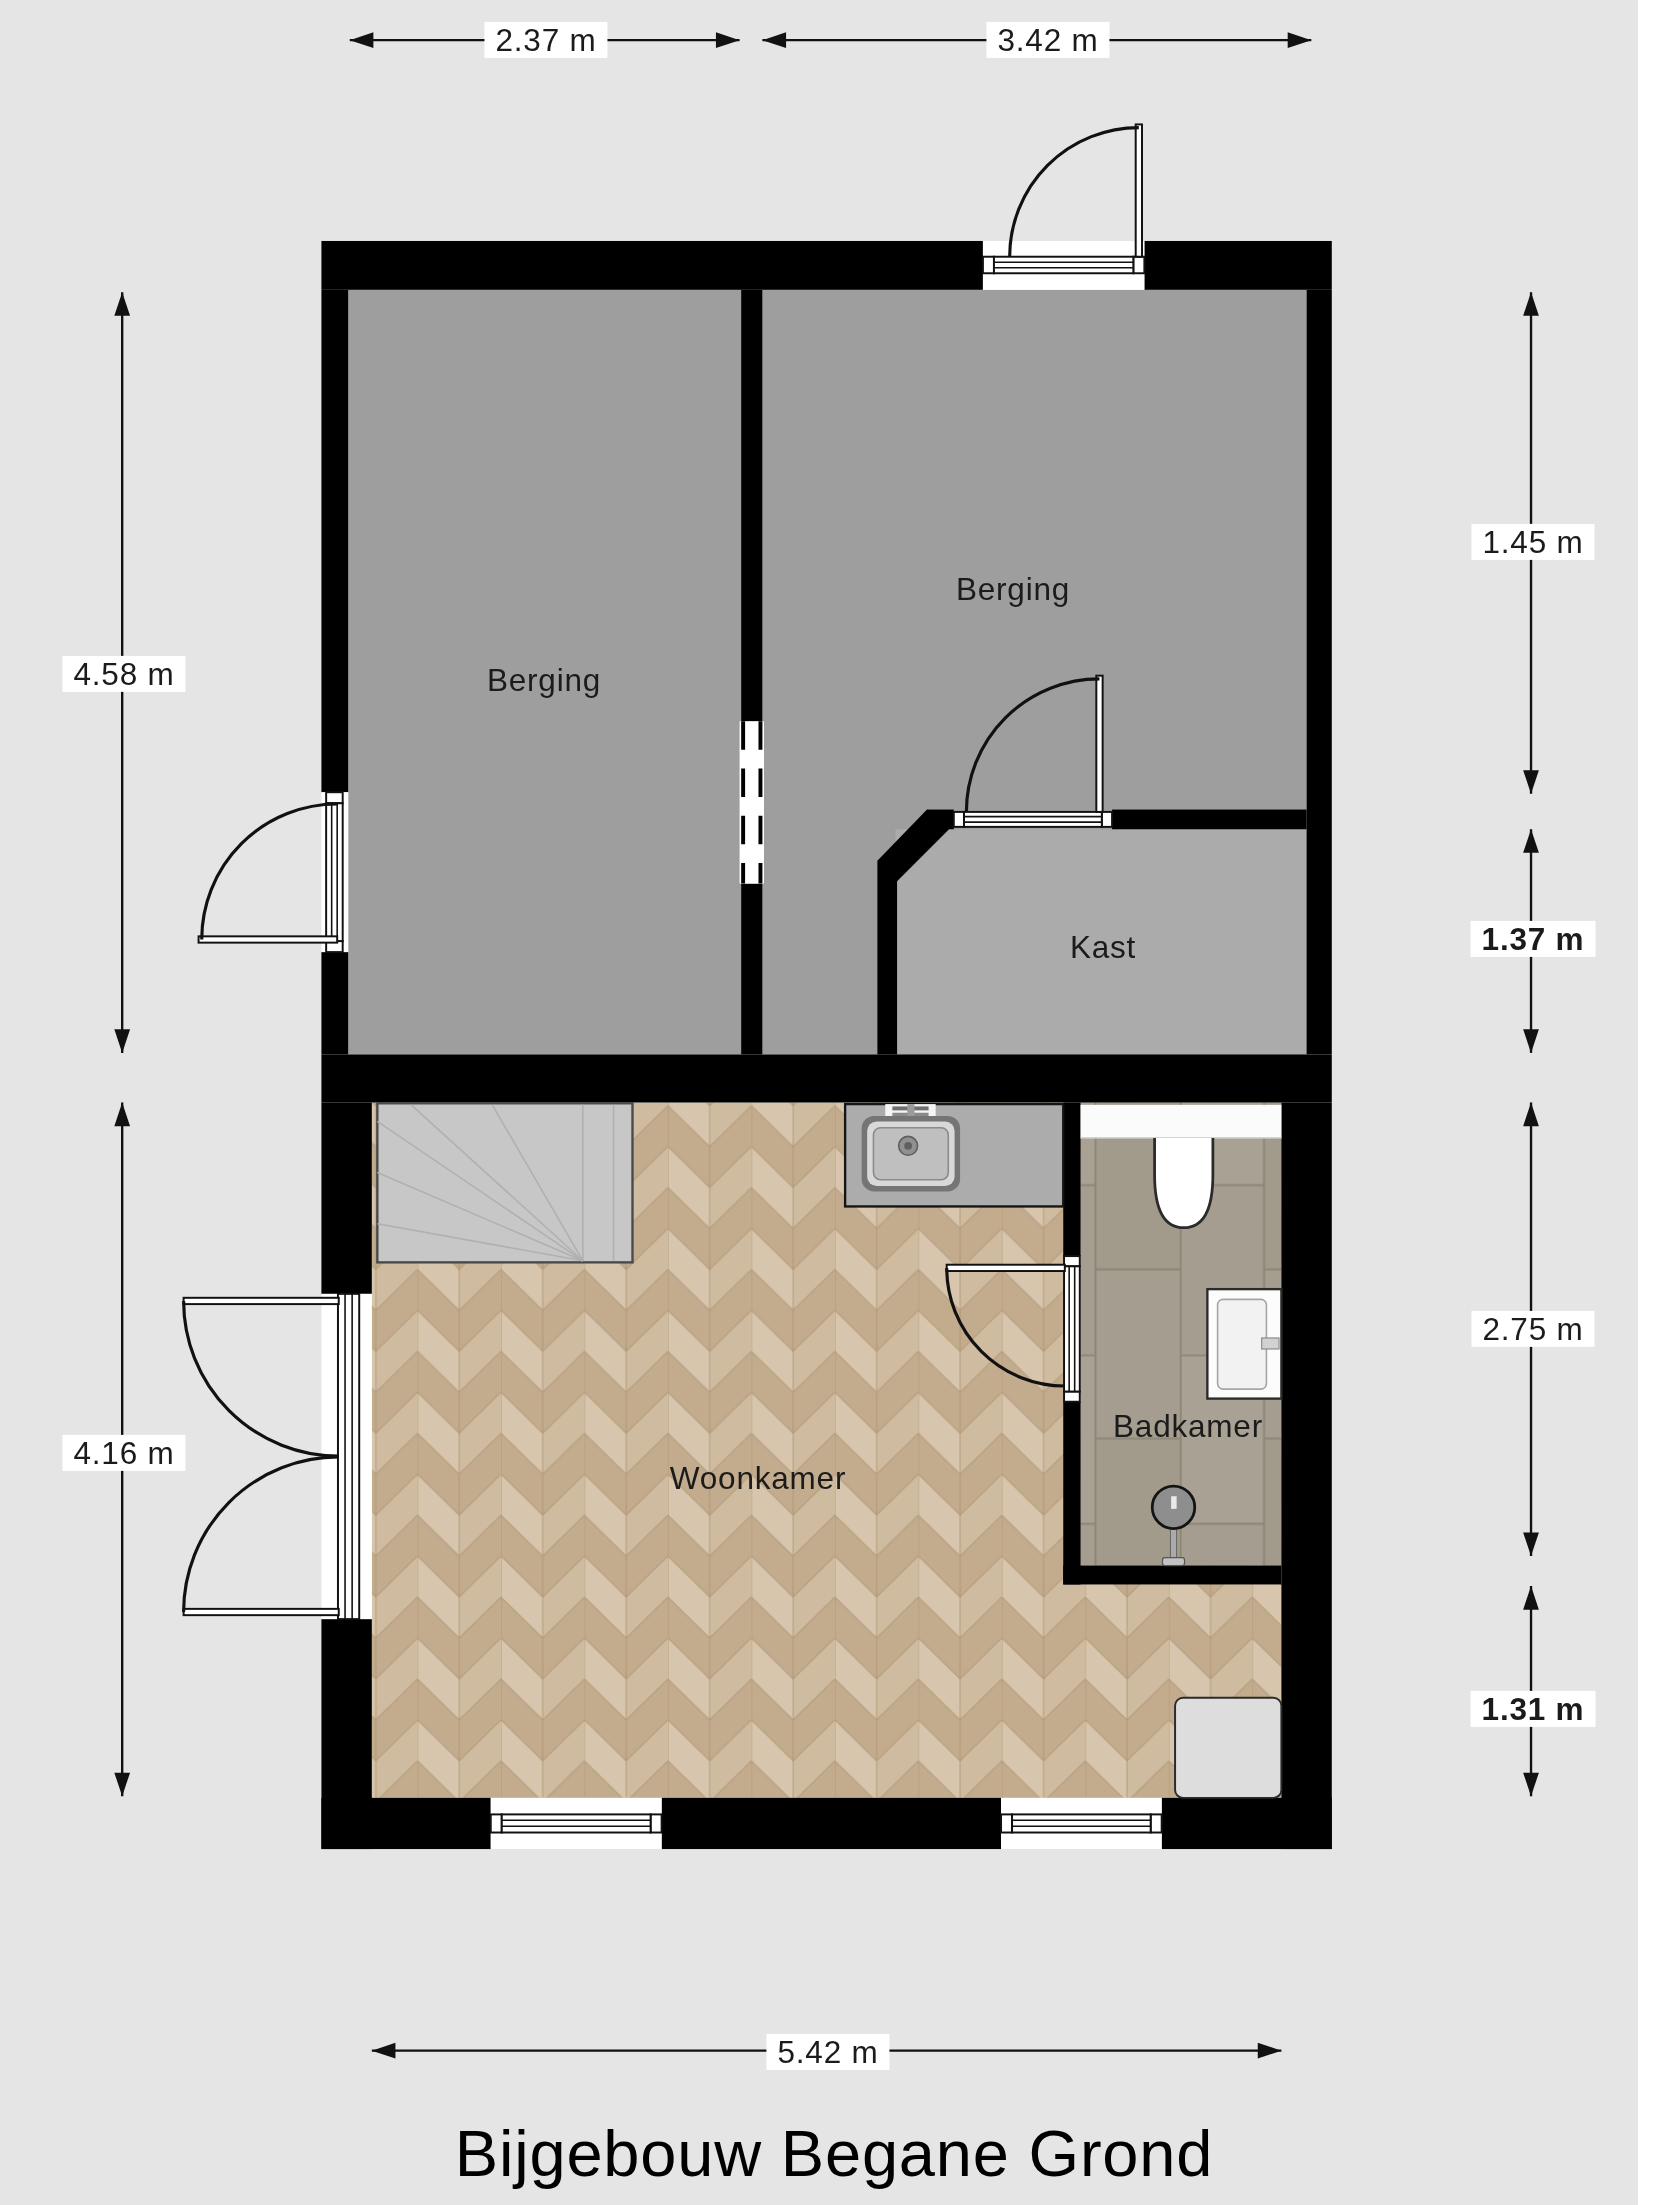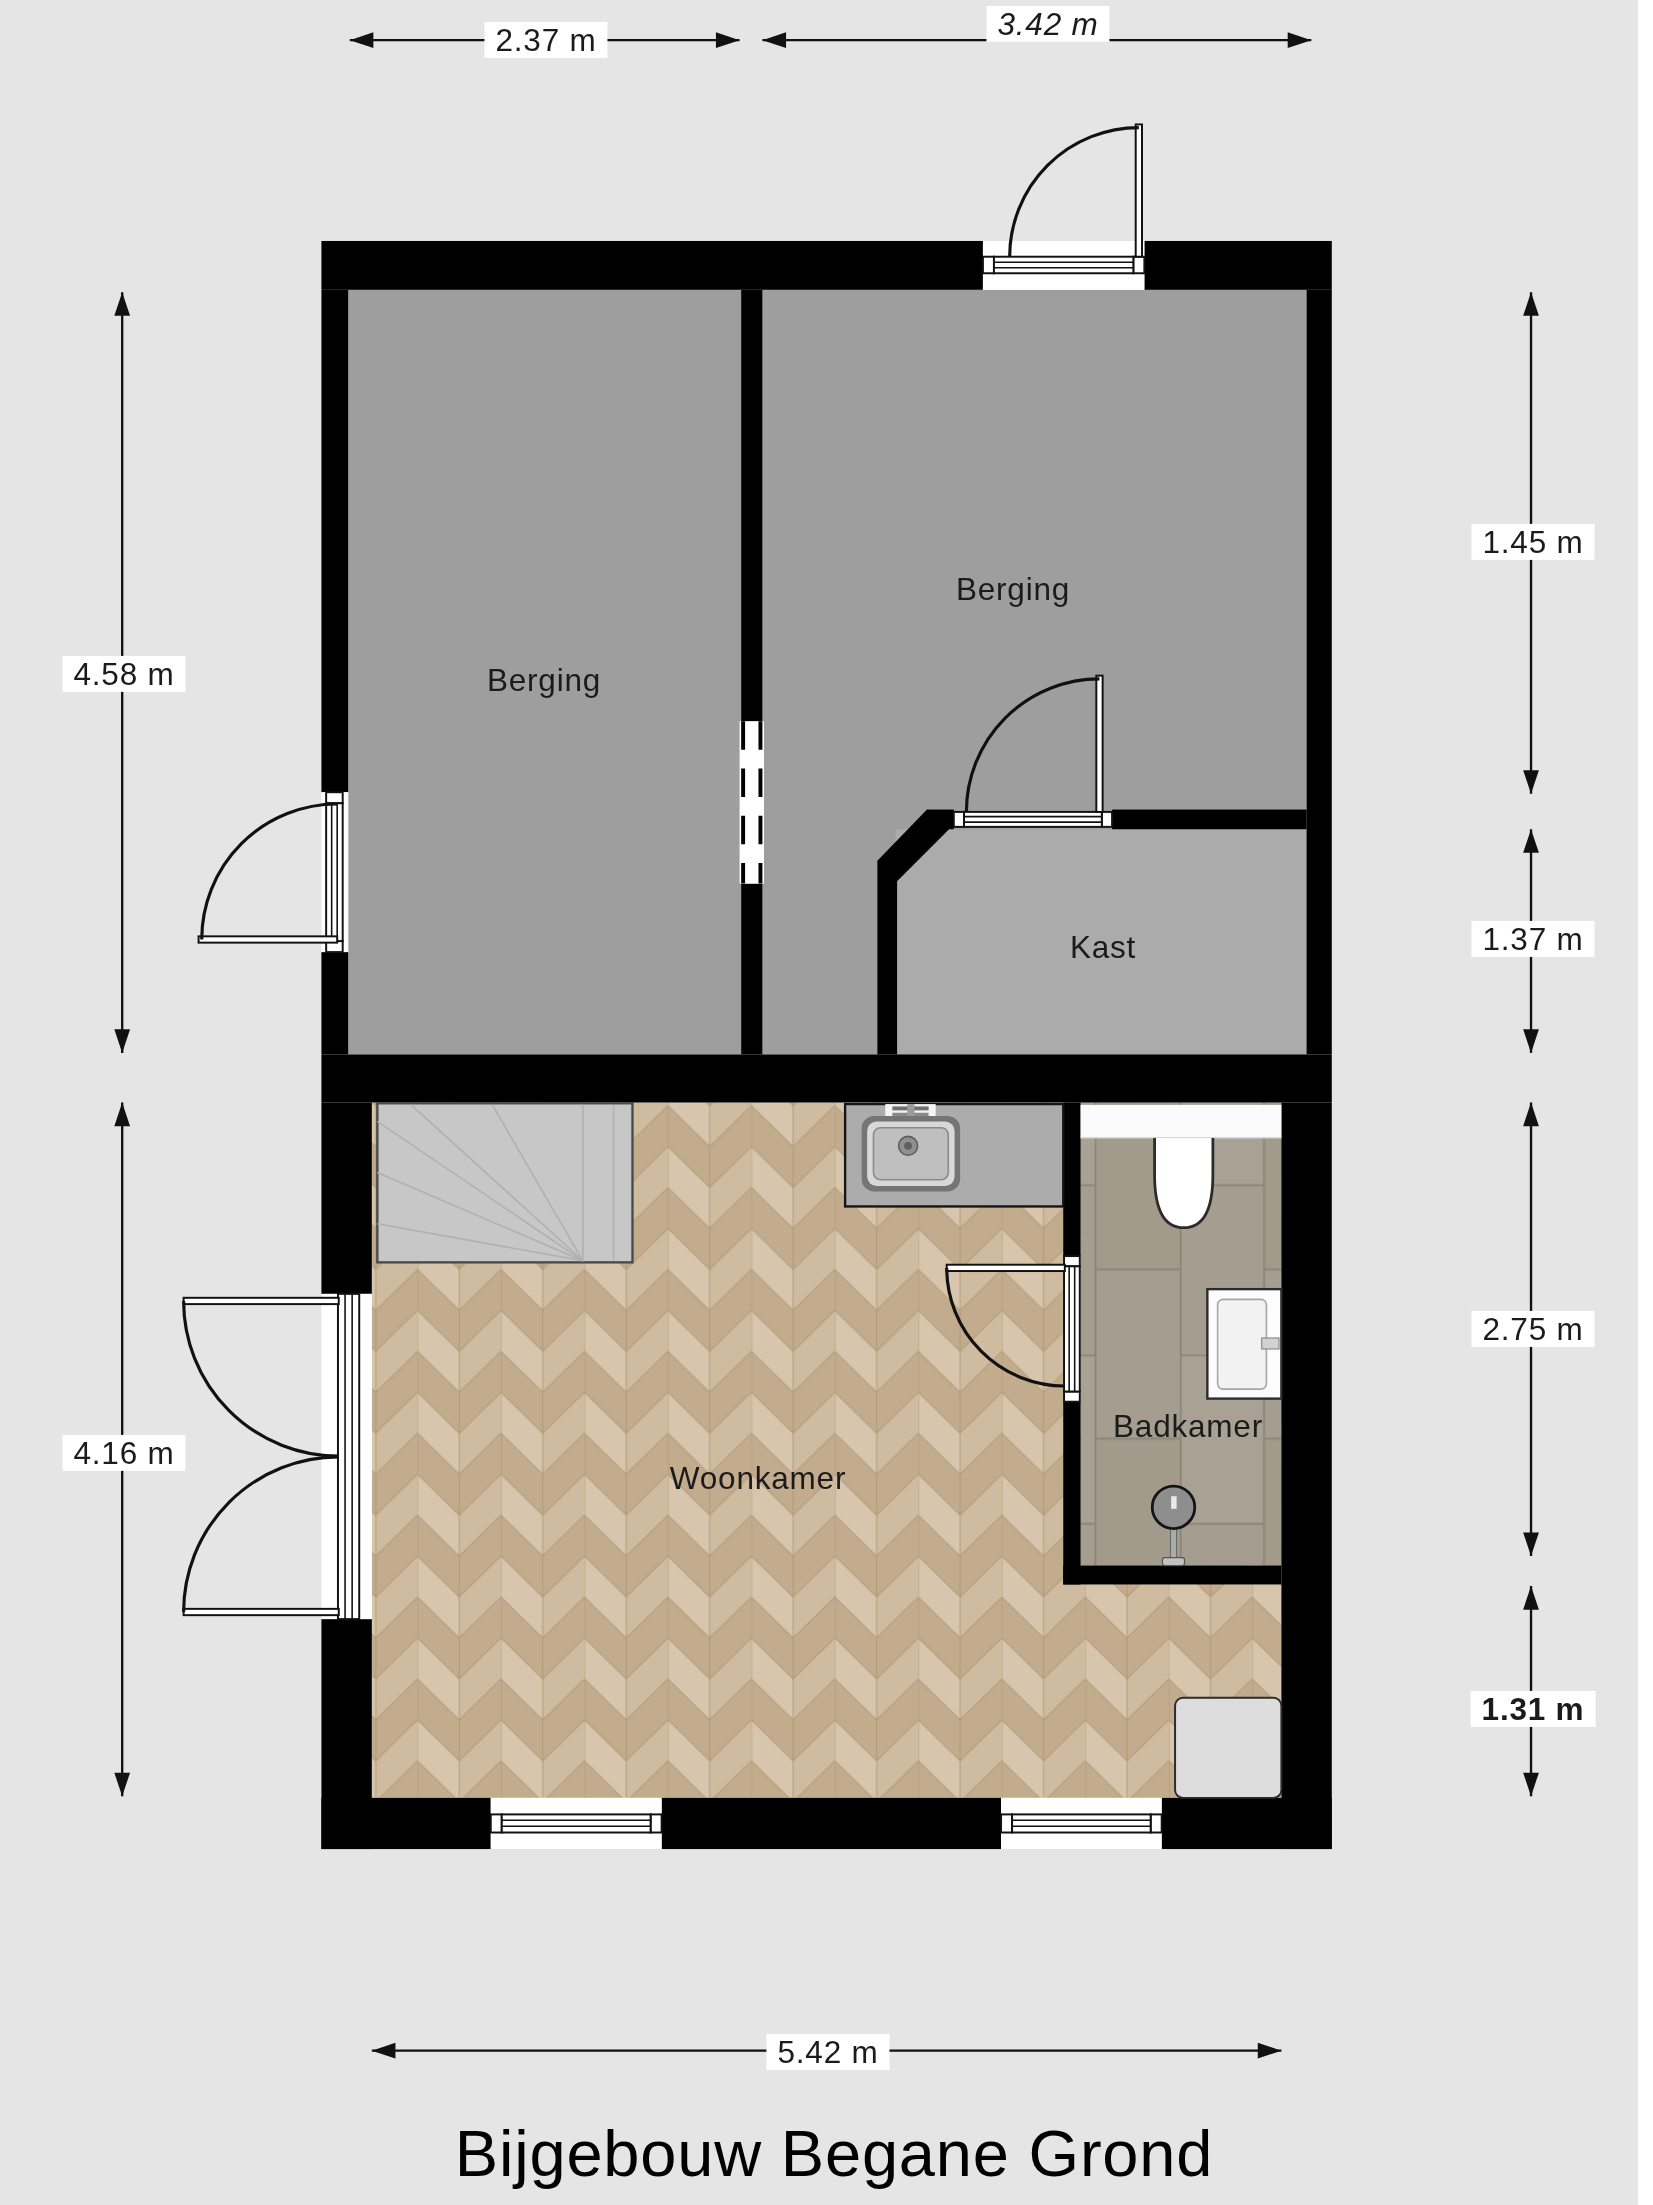--- a/index.html
+++ b/index.html
@@ -260,25 +260,25 @@
     </g>
     <g>
       <path d="M472,2604 H1627" fill="none"></path>
       <polygon points="472,2604 502,2594 502,2614" stroke="none"></polygon>
       <polygon points="1627,2604 1597,2594 1597,2614" stroke="none"></polygon>
     </g>
   </g>
 </svg>
 
   <div class="lbl dim" style="left:546px;  top:40px;">2.37 m</div>
-  <div class="lbl dim" style="left:1048px; top:24px;font-style:italic;">3.42 m</div>
+  <div class="lbl dim" style="left:1048px; top:40px;">3.42 m</div>
   <div class="lbl dim" style="left:124px;  top:674px;">4.58 m</div>
   <div class="lbl dim" style="left:124px;  top:1453px;">4.16 m</div>
   <div class="lbl dim" style="left:1533px; top:542px;">1.45 m</div>
-  <div class="lbl dim" style="left:1533px; top:939px;">1.37 m</div>
+  <div class="lbl dim" style="left:1533px; top:939px;font-weight:bold;">1.37 m</div>
   <div class="lbl dim" style="left:1533px; top:1329px;">2.75 m</div>
   <div class="lbl dim" style="left:1533px; top:1709px;font-weight:bold;">1.31 m</div>
   <div class="lbl dim" style="left:828px; top:2052px;">5.42 m</div>
 
   <div class="lbl" style="left:544px;  top:680px;">Berging</div>
   <div class="lbl" style="left:1013px; top:589px;">Berging</div>
   <div class="lbl" style="left:1103px; top:947px;">Kast</div>
   <div class="lbl" style="left:758px;  top:1478px;">Woonkamer</div>
   <div class="lbl" style="left:1188px; top:1426px;">Badkamer</div>
 

